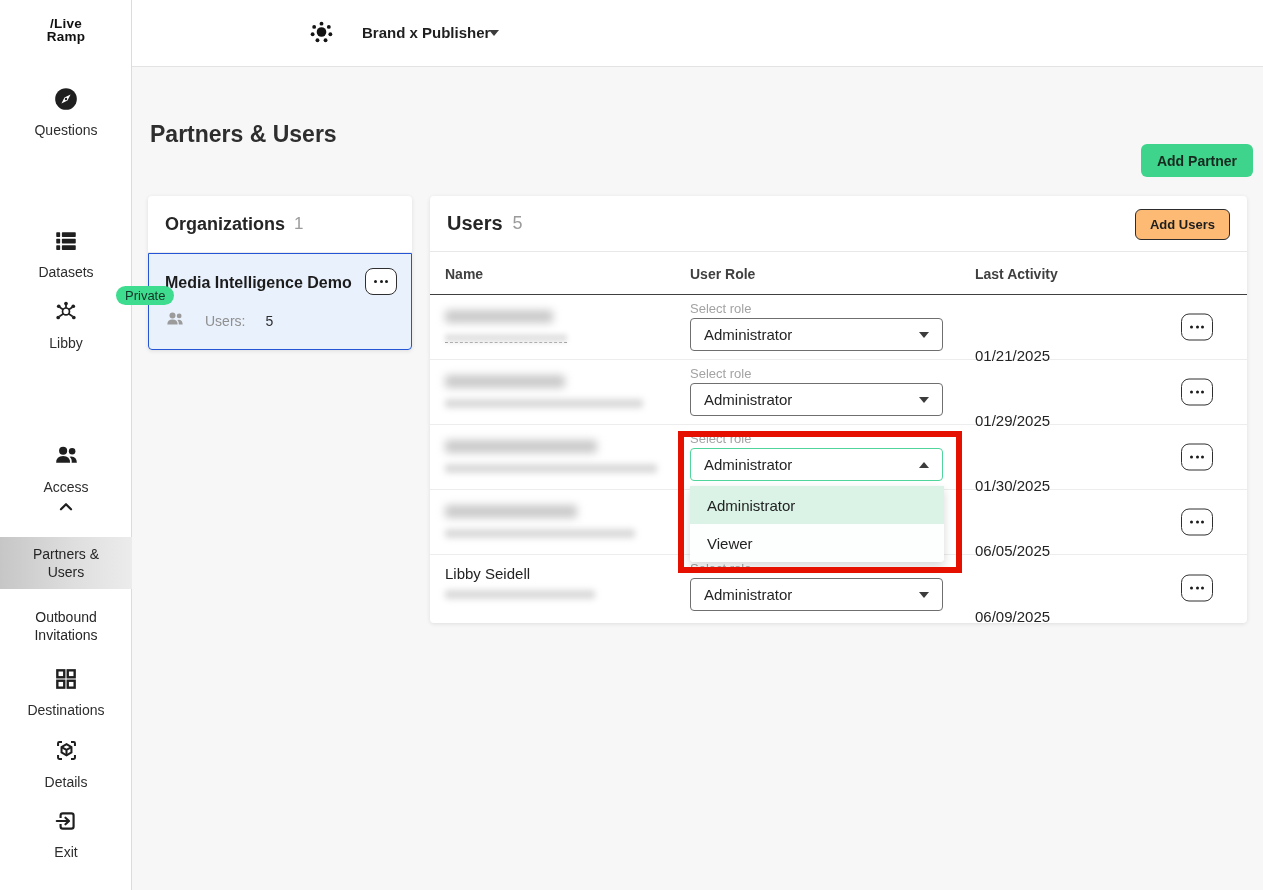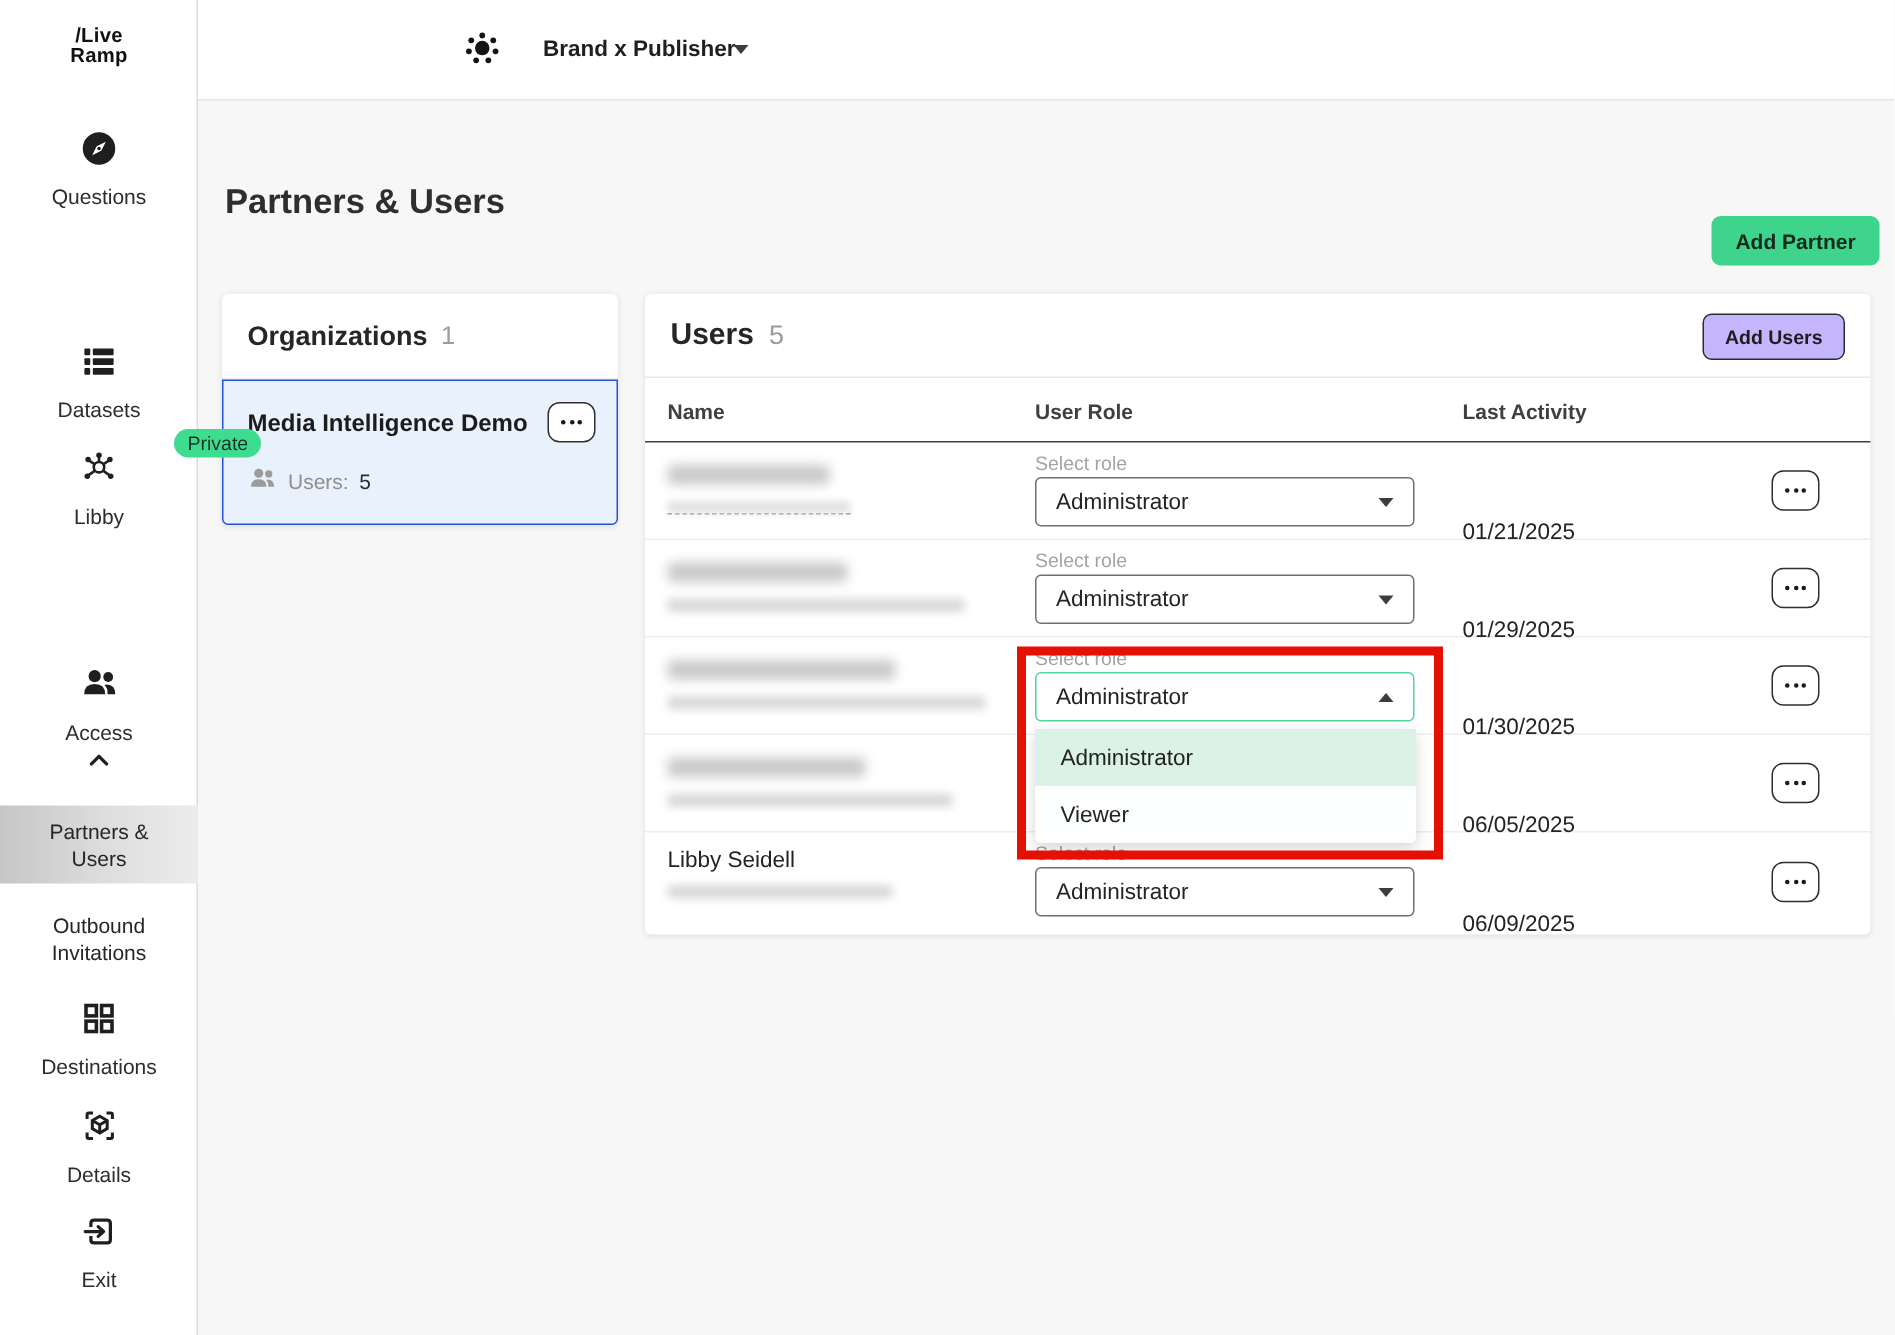--- a/index.html
+++ b/index.html
@@ -30,30 +30,30 @@
 
   .panel { position:absolute; background:#fff; border-radius:4px; box-shadow:0 1px 4px rgba(0,0,0,0.10); }
   
   .panel-orgs { left:148px; top:196px; width:264px; height:154px; }
   .orgs-head { height:57px; display:flex; align-items:center; padding:0 17px; border-bottom:1px solid #ececec; }
   .orgs-head .t { font-size:18px; font-weight:700; color:#262626; }
   .orgs-head .c { font-size:17px; color:#9b9b9b; margin-left:9px; }
   .org-card { position:absolute; left:0; right:0; top:57px; bottom:0; background:#e9f1fc; border:1.5px solid #2355d4; border-radius:0 0 4px 4px; cursor:pointer; }
   .org-name { position:absolute; left:16px; top:20px; font-size:16px; font-weight:700; color:#1c1c1c; }
   .org-card .icon-btn { position:absolute; right:14px; top:14px; }
-  .org-users { position:absolute; left:16px; bottom:17px; display:flex; align-items:center; gap:7px; font-size:14px; }
+  .org-users { position:absolute; left:16px; bottom:17px; display:flex; align-items:center; gap:20px; font-size:14px; }
   .org-users .ul { color:#8f8f8f; }
   .org-users .uc { color:#2d2d2d; }
 
   
   .panel-users { left:430px; top:196px; width:817px; height:427px; }
   .users-head { height:56px; display:flex; align-items:center; padding:0 17px; border-bottom:1px solid #e8e8e8; position:relative; }
   .users-head .t { font-size:20px; font-weight:700; color:#262626; }
   .users-head .c { font-size:18px; color:#9b9b9b; margin-left:10px; }
-  .btn-outline { position:absolute; right:17px; top:13px; height:31px; padding:0 14px; background:#c4b5fd; border:1.3px solid #2c2c2c; border-radius:6px; font-family:inherit; font-size:13px; font-weight:700; color:#1d1d1d; cursor:pointer; }
+  .btn-outline { position:absolute; right:17px; top:13px; height:31px; padding:0 14px; background:#fdba74; border:1.3px solid #2c2c2c; border-radius:6px; font-family:inherit; font-size:13px; font-weight:700; color:#1d1d1d; cursor:pointer; }
   .colhead { position:relative; height:43px; border-bottom:1px solid #404040; font-size:14px; font-weight:700; color:#404040; }
   .colhead span { position:absolute; bottom:12px; }
   .ch-name { left:15px; } .ch-role { left:260px; } .ch-last { left:545px; }
 
   .urow { position:relative; height:65px; border-bottom:1px solid #ededed; }
   .urow:last-child { border-bottom:none; }
   .name-cell { position:absolute; left:15px; top:0; width:235px; }
   .blur-name { margin-top:15px; height:13px; border-radius:3px; background:#c9c9c9; filter:blur(4px); }
   .blur-email { margin-top:11px; height:9px; border-radius:2px; background:#d9d9d9; filter:blur(3px); }
   .email-dashed { margin-top:11px; border-bottom:1.5px dashed #8a8a8a; }

